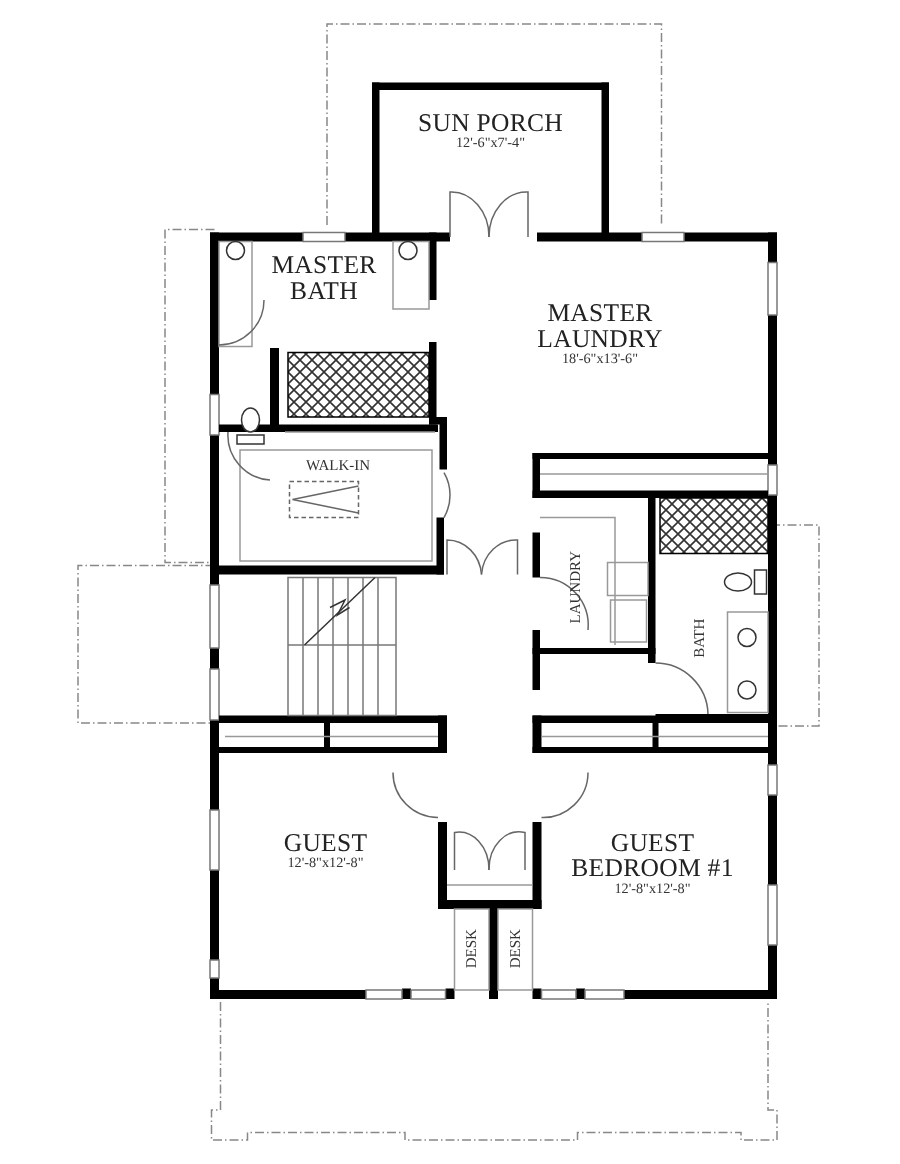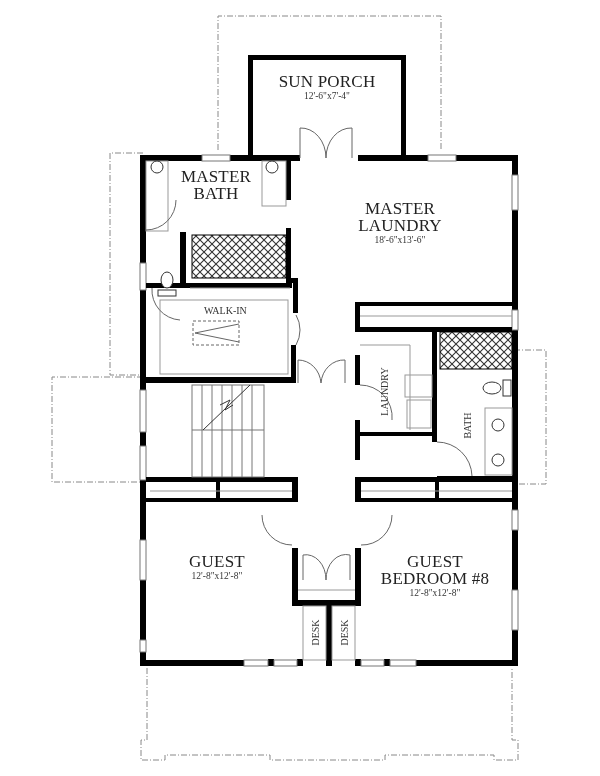--- a/index.html
+++ b/index.html
@@ -227,18 +227,18 @@
 
 <div class="small-label vertical" style="left:452px; top:420px; width:30px; text-align:center;">BATH</div>
 
 <div class="room-label" style="left:152px; top:553px; width:130px;">
   <span class="room-name">GUEST</span>
   <span class="room-dim">12'-8"x12'-8"</span>
 </div>
 
 <div class="room-label" style="left:370px; top:553px; width:130px;">
   <span class="room-name">GUEST</span>
-  <span class="room-name">BEDROOM #8</span>
+  <span class="room-name">BEDROOM #1</span>
   <span class="room-dim">12'-8"x12'-8"</span>
 </div>
 
 <div class="small-label vertical" style="left:300px; top:627px; width:30px; text-align:center;">DESK</div>
 <div class="small-label vertical" style="left:329px; top:627px; width:30px; text-align:center;">DESK</div>
 
 </body></html>

